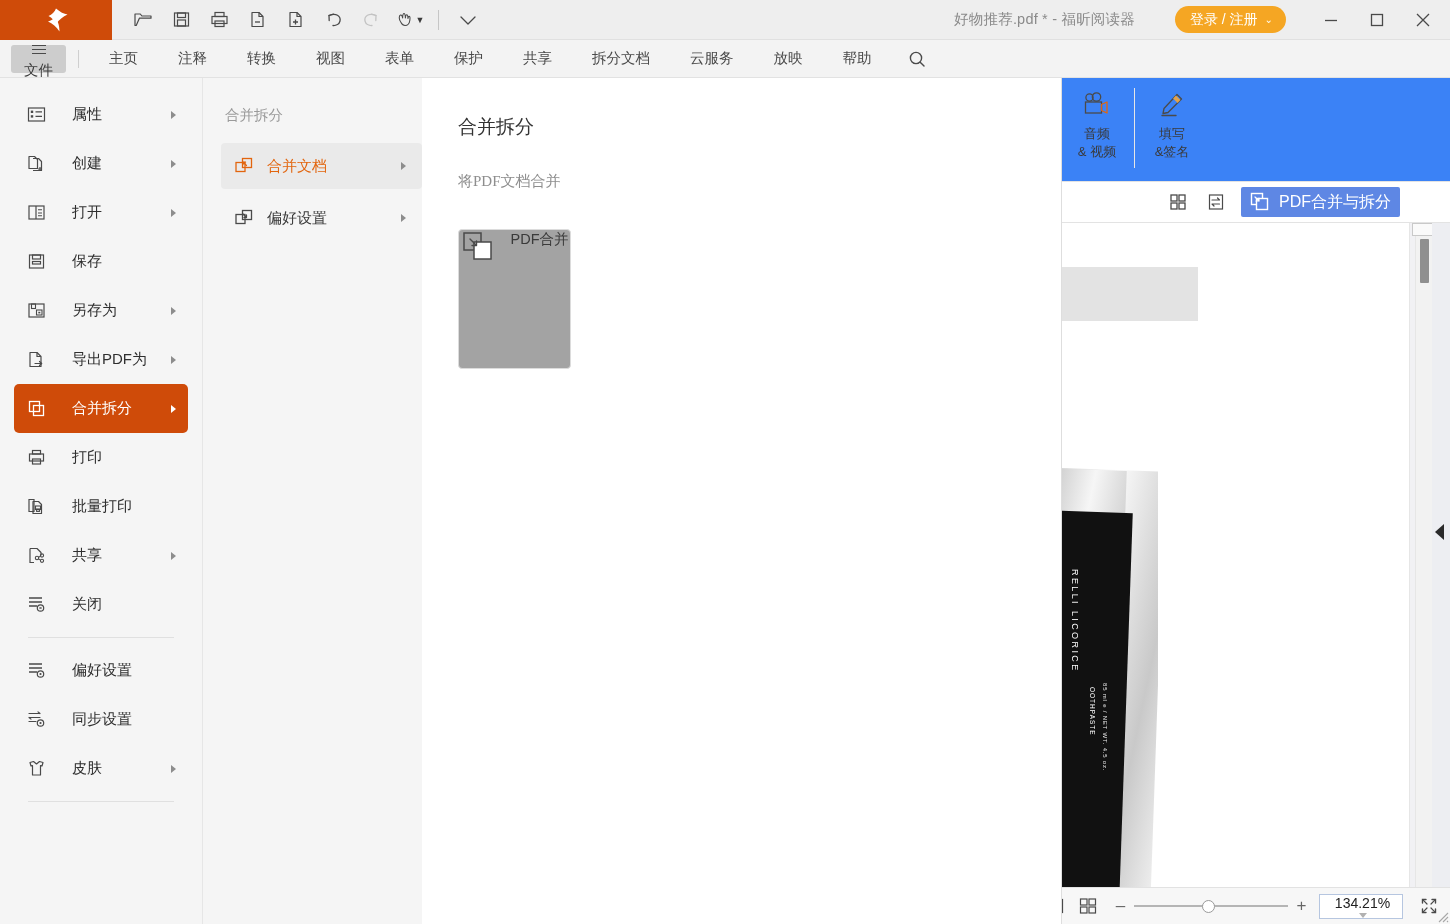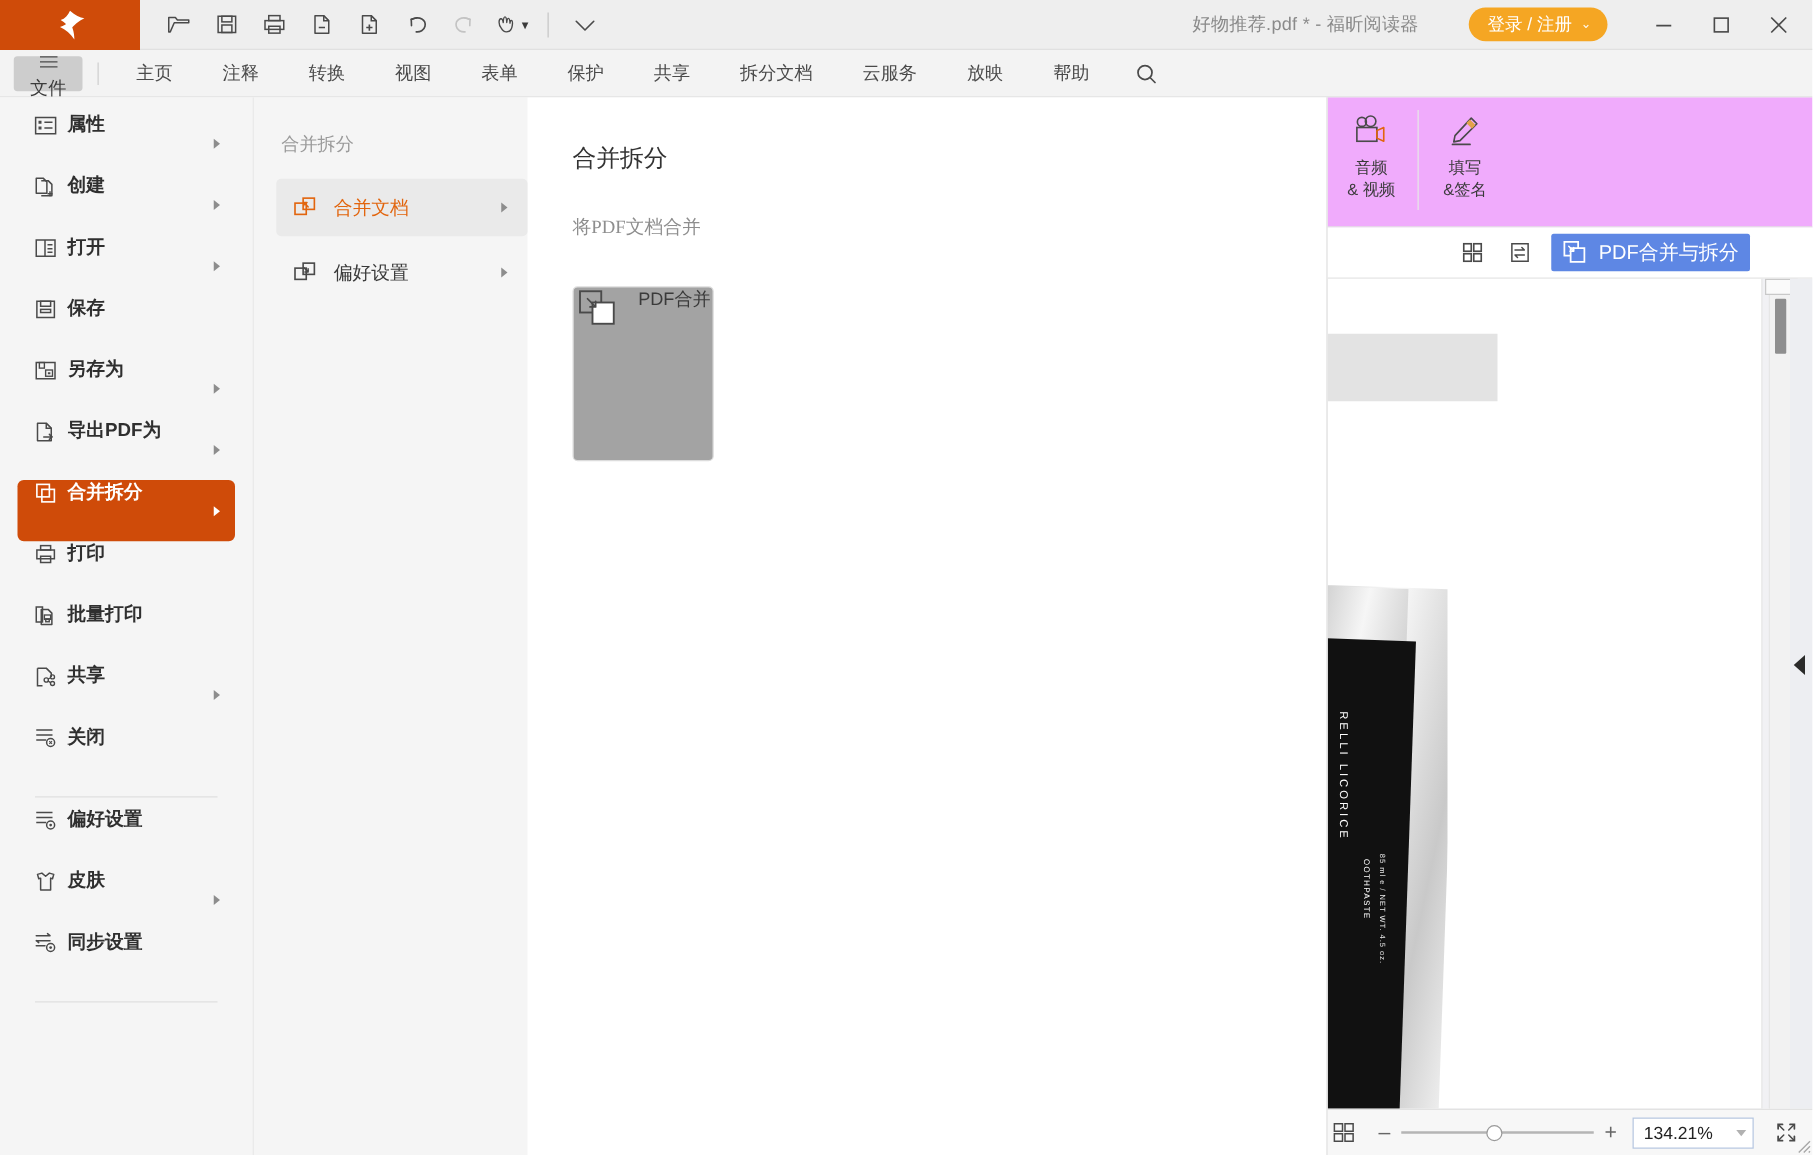--- a/index.html
+++ b/index.html
@@ -71,22 +71,22 @@
     position: absolute; left: 0; top: 78px; width: 1062px; height: 846px;
     background: #f5f5f5; border-right: 1px solid #dedede; z-index: 40;
     display: flex;
   }
   .bs-col1 {
     width: 202px; height: 100%; background: #f5f5f5; padding-top: 12px;
     position: relative;
   }
   .menu-item {
     position: relative; height: 49px; margin: 0 14px; border-radius: 5px;
-    display: flex; align-items: flex-start; padding-left: 12px; gap: 8px;
-    color: #2f2f2f; font-size: 15px; font-weight: bold;
+    display: flex; align-items: center; padding-left: 12px; gap: 26px;
+    color: #2f2f2f; font-size: 15px;
   }
   .menu-item.active, .menu-item.active:hover { background: #cf4b09; color: #ffffff; }
   .menu-item .mi-ico { width: 20px; height: 20px; display: flex; align-items: center; justify-content: center; flex: none; }
   .menu-item .arrow {
     position: absolute; right: 12px; top: 50%; transform: translateY(-50%);
     width: 0; height: 0; border-left: 5px solid #8d8d8d;
     border-top: 4px solid transparent; border-bottom: 4px solid transparent;
   }
   .menu-item.active .arrow { border-left-color: #ffffff; }
   .menu-divider { height: 1px; background: #e0e0e0; margin: 8px 28px; }
@@ -113,21 +113,21 @@
   .tool-card {
     width: 113px; height: 140px; border: 1px solid #dcdcdc; border-radius: 4px;
     display: flex; align-items: flex-start; justify-content: center;
     gap: 16px; background: #a3a3a3;
   }
   .tool-card-label { font-size: 14.5px; color: #3a3a3a; }
 
   
   .right-ribbon {
     position: absolute; left: 1062px; top: 78px; width: 388px; height: 104px;
-    background: #f0abfc; border-bottom: 1px solid #e3e3e3;
+    background: #3b82f6; border-bottom: 1px solid #e3e3e3;
     display: flex; align-items: flex-start; padding-top: 8px;
   }
   .rr-item {
     width: 70px; height: 88px; display: flex; flex-direction: column;
     align-items: center; justify-content: flex-start; gap: 7px; padding-top: 6px;
     font-size: 13px; color: #3a3a3a; line-height: 1.35; text-align: center;
   }
   .rr-sep { width: 1px; height: 80px; background: #e6e6e6; margin: 2px 2px 0 2px; }
 
   
@@ -232,23 +232,23 @@
   .sb-ico { width: 30px; height: 28px; display: flex; align-items: center; justify-content: center; border-radius: 3px; }
   .sb-ico.sel { background: #e4e4e4; }
   .zoom-wrap { display: flex; align-items: center; gap: 7px; margin: 0 4px 0 8px; }
   .zoom-sign { font-size: 17px; color: #666; width: 13px; text-align: center; }
   .zoom-track { width: 154px; height: 1.6px; background: #b5b5b5; position: relative; }
   .zoom-knob {
     position: absolute; left: 68px; top: -5.5px; width: 13px; height: 13px;
     border: 1.5px solid #9a9a9a; border-radius: 50%; background: #fff;
   }
   .zoom-box {
-    width: 97px; height: 25px; border: 1px solid #b6c6e0; background: #fff;
+    width: 84px; height: 25px; border: 1px solid #b6c6e0; background: #fff;
     display: flex; align-items: center; justify-content: space-between;
-    padding: 0 5px 0 8px; margin-left: 4px;
+    padding: 0 5px 0 8px; margin-left: 4px; flex-direction: column;
   }
   .zoom-box span { font-size: 14px; color: #222; }
   .caret-dn { width: 0; height: 0; border-top: 5px solid #7b7b7b; border-left: 4px solid transparent; border-right: 4px solid transparent; }
   .caret-dn.light { border-top-color: #b1b1b1; }
   .grip {
     position: absolute; right: 1px; bottom: 1px; width: 14px; height: 14px;
   }
   .edge-icon {
     position: absolute; left: 2px; top: 200px; width: 20px; height: 22px;
     z-index: 5; opacity: .85;
@@ -588,35 +588,35 @@
               <path d="M2 3h13M2 7h13M2 11h8" stroke="#4a4a4a" stroke-width="1.3"></path>
               <circle cx="13.5" cy="13" r="3.2" fill="none" stroke="#4a4a4a" stroke-width="1.2"></circle>
               <circle cx="13.5" cy="13" r="1.1" fill="#4a4a4a"></circle>
             </svg>
         </span>
         <span>偏好设置</span>
       </div>
       <div class="menu-item">
         <span class="mi-ico">
           <svg width="19" height="19" viewBox="0 0 19 19">
-              <path d="M3 3.5 L6.5 2.5 L9.5 5 L12.5 2.5 L16 3.5 L15 7 L13.5 6.5 V16 H5.5 V6.5 L4 7 Z" fill="none" stroke="#4a4a4a" stroke-width="1.2" stroke-linejoin="round"></path>
-            </svg>
-        </span>
-        <span>皮肤</span>
-        <span class="arrow"></span>
-      </div>
-      <div class="menu-item">
-        <span class="mi-ico">
-          <svg width="19" height="19" viewBox="0 0 19 19">
               <path d="M2 3.5h11M13 3.5l-2-1.6M2 7.5h11M2 7.5l2 1.6M2 11.5h7" stroke="#4a4a4a" stroke-width="1.2" stroke-linecap="round"></path>
               <circle cx="13.5" cy="13" r="3.2" fill="none" stroke="#4a4a4a" stroke-width="1.2"></circle>
               <circle cx="13.5" cy="13" r="1.1" fill="#4a4a4a"></circle>
             </svg>
         </span>
         <span>同步设置</span>
+      </div>
+      <div class="menu-item">
+        <span class="mi-ico">
+          <svg width="19" height="19" viewBox="0 0 19 19">
+              <path d="M3 3.5 L6.5 2.5 L9.5 5 L12.5 2.5 L16 3.5 L15 7 L13.5 6.5 V16 H5.5 V6.5 L4 7 Z" fill="none" stroke="#4a4a4a" stroke-width="1.2" stroke-linejoin="round"></path>
+            </svg>
+        </span>
+        <span>皮肤</span>
+        <span class="arrow"></span>
       </div>
       <div class="menu-divider"></div>
     </div>
 
     <div class="bs-col2">
       <div class="sub-head">合并拆分</div>
       <div class="sub-item active">
         <span class="mi-ico">
           <svg width="20" height="20" viewBox="0 0 20 20">
               <rect x="2" y="6.5" width="9" height="9" fill="none" stroke="#e2650e" stroke-width="1.3"></rect>

